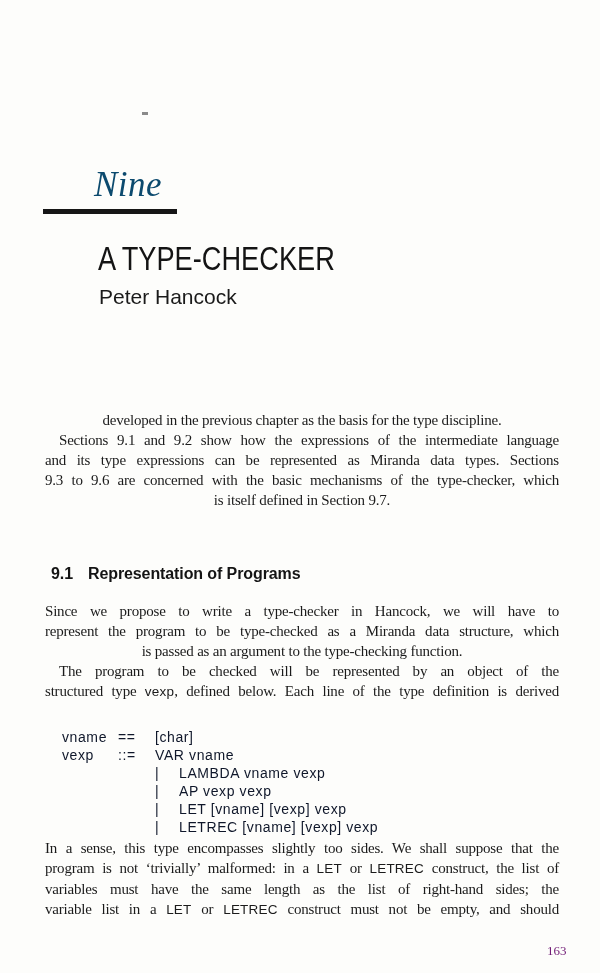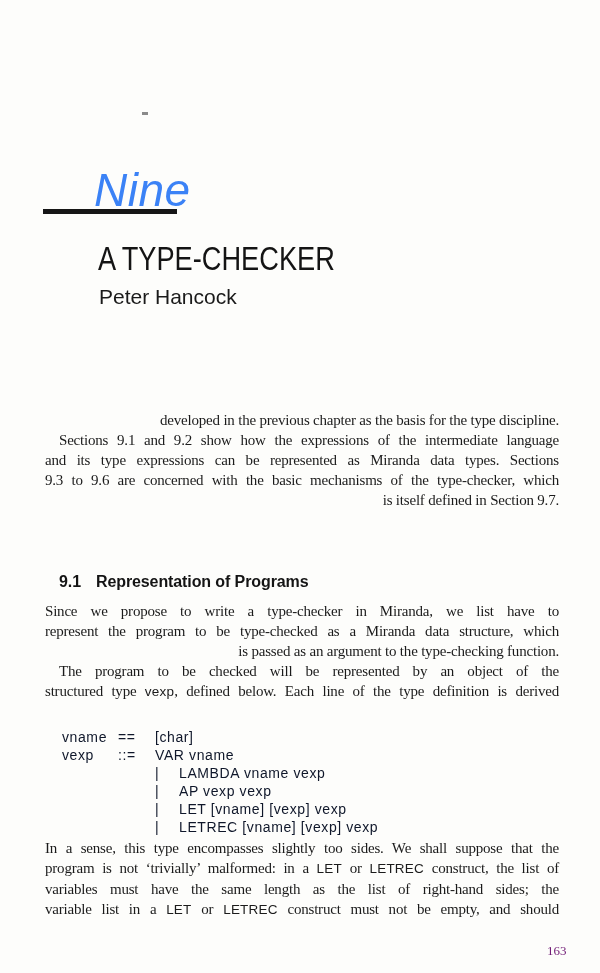--- a/index.html
+++ b/index.html
@@ -14,23 +14,23 @@
     background: #fdfdfb;
     color: #1c1c1c;
     overflow: hidden;
   }
   .speck {
     position: absolute; left: 142px; top: 112px;
     width: 6px; height: 3px; background: #8a8a8a;
   }
   .chap-num {
     position: absolute; left: 94px; top: 167px;
-    font-family: Liberation Sans, sans-serif;
-    font-style: italic; font-size: 46px; line-height: 1;
-    color: #3b82f6; letter-spacing: 0.5px;
+    font-family: Liberation Serif, serif;
+    font-style: italic; font-size: 35px; line-height: 1;
+    color: #0c4a6e; letter-spacing: 0.5px;
   }
   .chap-rule {
     position: absolute; left: 43px; top: 209px;
     width: 134px; height: 5px; background: #161616;
   }
   .chap-title {
     position: absolute; left: 98px; top: 241px;
     font-family: "Liberation Sans", "DejaVu Sans", sans-serif;
     font-size: 34px; line-height: 1; color: #141414;
     transform: scaleX(0.80); transform-origin: left top;
@@ -42,29 +42,29 @@
     font-size: 21px; line-height: 1; color: #1a1a1a;
   }
   .body-text {
     position: absolute; left: 45px; width: 514px;
     font-size: 15px; line-height: 20px;
     letter-spacing: -0.2px; color: #1b1b1b;
   }
   .intro { top: 410px; }
   .sec-body { top: 601px; }
   .final { top: 838px; }
-  .tline { text-align: right; }
+  .tline { text-align: center; }
   .tline.j { text-align: justify; text-align-last: justify; }
   .tline.ind { text-indent: 14px; }
   .inline-code {
     font-family: "Liberation Sans", "DejaVu Sans", sans-serif;
     font-size: 13.5px; letter-spacing: 0.2px;
   }
   .sec-head {
-    position: absolute; left: 47px; top: 562px; margin: 12px;
+    position: absolute; left: 47px; top: 562px; margin: 4px;
     font-family: "Liberation Sans", "DejaVu Sans", sans-serif;
     font-weight: bold; font-size: 16px; line-height: 1;
     color: #141414; letter-spacing: -0.1px;
   }
   .sec-head .sec-num { margin-right: 15px; }
   .code-block {
     position: absolute; left: 62px; top: 728px;
     font-family: "Liberation Sans", "DejaVu Sans", sans-serif;
     font-size: 14px; line-height: 18px;
     letter-spacing: 0.6px; color: #0f172a;
@@ -101,21 +101,21 @@
         <div class="tline"><span>is itself defined in Section 9.7.</span></div>
       </div>
   </div>
 
   <h2 class="sec-head">
     <span class="sec-num">9.1</span><span>Representation of Programs</span>
   </h2>
 
   <div class="body-text sec-body">
     <div>
-        <div class="tline j"><span>Since we propose to write a type-checker in Miranda, we list have to</span></div>
+        <div class="tline j"><span>Since we propose to write a type-checker in Hancock, we will have to</span></div>
         <div class="tline j"><span>represent the program to be type-checked as a Miranda data structure, which</span></div>
         <div class="tline"><span>is passed as an argument to the type-checking function.</span></div>
       </div>
     <div>
         <div class="tline j ind"><span>The program to be checked will be represented by an object of the</span></div>
         <div class="tline j"><span>structured type </span><span class="inline-code">vexp</span><span>, defined below. Each line of the type definition is derived</span></div>
       </div>
   </div>
 
   <div class="code-block">

